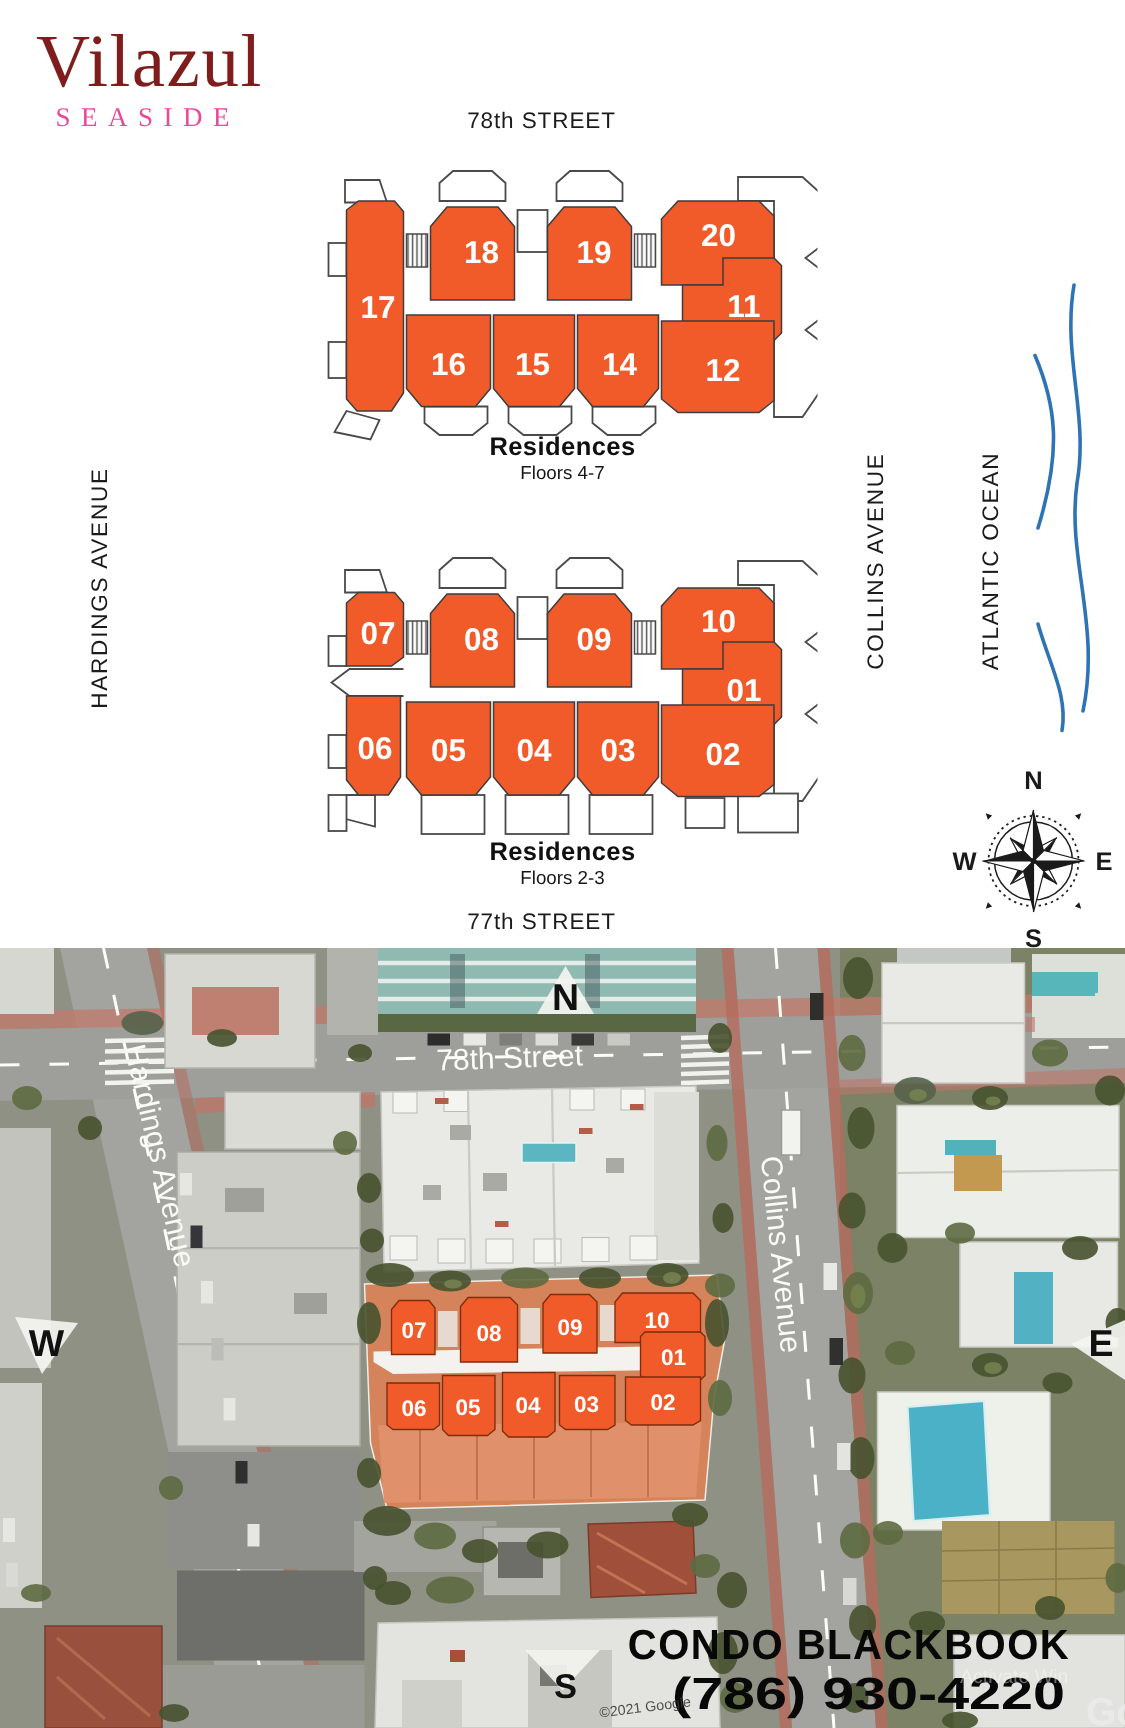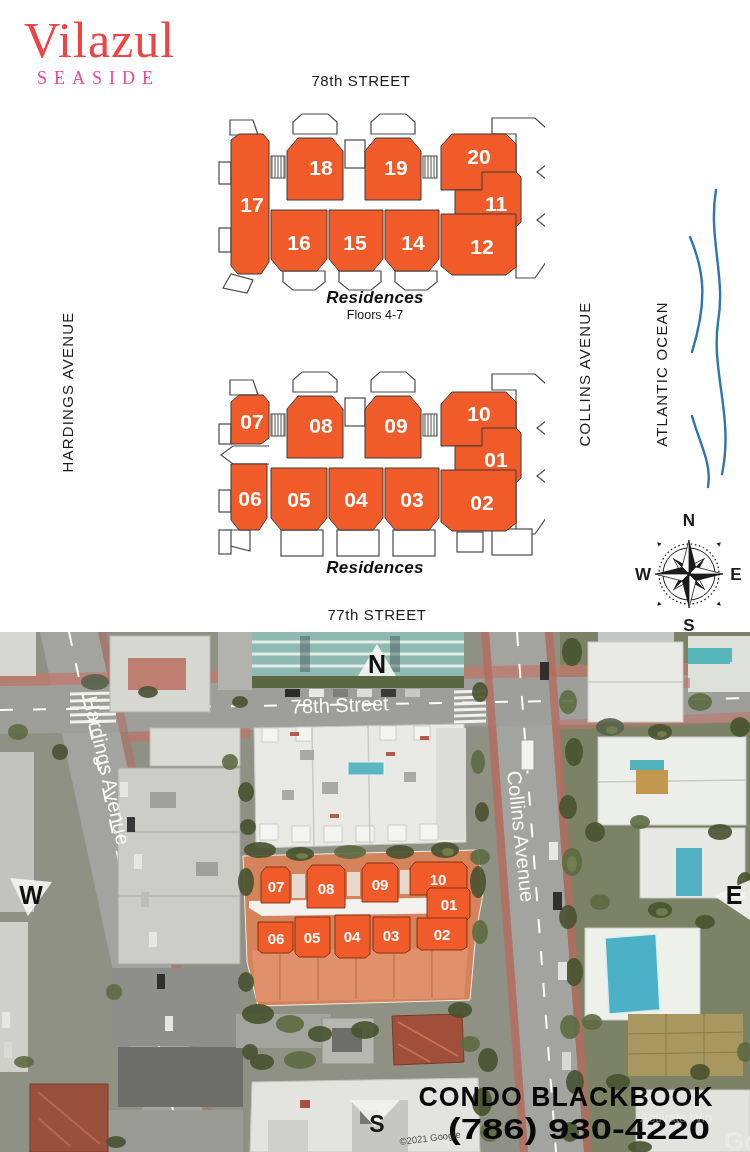--- a/index.html
+++ b/index.html
@@ -1,25 +1,25 @@
 <!DOCTYPE html>
 <html><head>
 <meta charset="utf-8">
 <style>
   html,body{margin:0;padding:0;background:#ffffff;}
   #page{position:relative;width:750px;height:1152px;background:#fff;overflow:hidden;
         font-family:"Liberation Sans",sans-serif;color:#1a1a1a;}
   .abs{position:absolute;}
-  .logo-name{font-family:"Liberation Serif",serif;font-size:50px;color:#ef4444;line-height:1.05;letter-spacing:1px;}
+  .logo-name{font-family:"Liberation Serif",serif;font-size:50px;color:#7f1d1d;line-height:1.05;letter-spacing:1px;}
   .logo-sub{font-family:"Liberation Serif",serif;font-size:18px;color:#ec4899;letter-spacing:7px;margin-top:1px;margin-left:13px;}
   .street-label{font-size:15px;color:#1b1b1b;letter-spacing:.6px;white-space:nowrap;text-align:center;}
   .vlabel{position:absolute;transform:translate(-50%,-50%) rotate(-90deg);white-space:nowrap;
           font-size:15px;letter-spacing:1.2px;color:#1b1b1b;}
   .plan-caption{text-align:center;line-height:1.15;}
-  .plan-caption .t{font-weight:bold;font-size:17px;color:#101010;letter-spacing:.3px;font-style:italic;}
+  .plan-caption .t{font-weight:bold;font-size:17px;color:#101010;letter-spacing:.3px;}
   .plan-caption .s{font-size:12.5px;color:#161616;}
   svg text{font-family:"Liberation Sans",sans-serif;}
   .plan-outline{fill:#ffffff;stroke:#4a4a4a;stroke-width:1.2;}
   .unit-num{fill:#ffffff;font-weight:bold;font-size:21px;text-anchor:middle;}
   .map-unit-num{fill:#ffffff;font-weight:bold;font-size:15px;text-anchor:middle;}
   .compass-letter{font-size:17px;font-weight:bold;fill:#1a1a1a;text-anchor:middle;}
   .map-road-label{fill:#fafaf6;font-size:20px;}
   .map-marker{font-size:25px;font-weight:bold;fill:#111111;text-anchor:middle;}
 </style>
 </head>
@@ -120,23 +120,24 @@
         <polygon points="66,100 122,100 122,150 112,162 76,162 66,150" fill="#F15A29" stroke="#3d3d3d" stroke-width="1"></polygon>
         <text x="94" y="139" class="unit-num">05</text>
         <polygon points="124,100 178,100 178,150 168,162 134,162 124,150" fill="#F15A29" stroke="#3d3d3d" stroke-width="1"></polygon>
         <text x="151" y="139" class="unit-num">04</text>
         <polygon points="180,100 234,100 234,150 224,162 190,162 180,150" fill="#F15A29" stroke="#3d3d3d" stroke-width="1"></polygon>
         <text x="207" y="139" class="unit-num">03</text>
       </g>
   </svg>
   <div class="abs plan-caption" style="left:205px;top:558px;width:340px;">
     <div class="t">Residences</div>
+    <div class="s">Floors 2-3</div>
   </div>
 
-  <div class="abs street-label" style="left:232px;top:606px;width:290px;">77th STREET</div>
+  <div class="abs street-label" style="left:216px;top:606px;width:290px;">77th STREET</div>
 
   <div class="vlabel" style="left:67px;top:392px;">HARDINGS AVENUE</div>
   <div class="vlabel" style="left:584px;top:374px;">COLLINS AVENUE</div>
   <div class="vlabel" style="left:661px;top:374px;">ATLANTIC OCEAN</div>
 
   <svg class="abs" style="left:678px;top:182px;" width="72" height="310" viewBox="0 0 72 310">
     <path id="wave1" d="M38,8 C30,55 48,95 40,140 C33,190 56,235 44,292" fill="none" stroke-width="2.4" stroke-linecap="round" stroke="#2E74B5"></path>
     <path id="wave2" d="M12,55 C26,88 30,118 14,170" fill="none" stroke-width="2.4" stroke-linecap="round" stroke="#2E74B5"></path>
     <path id="wave3" d="M14,234 C22,262 34,282 30,305" fill="none" stroke-width="2.4" stroke-linecap="round" stroke="#2E74B5"></path>
   </svg>

